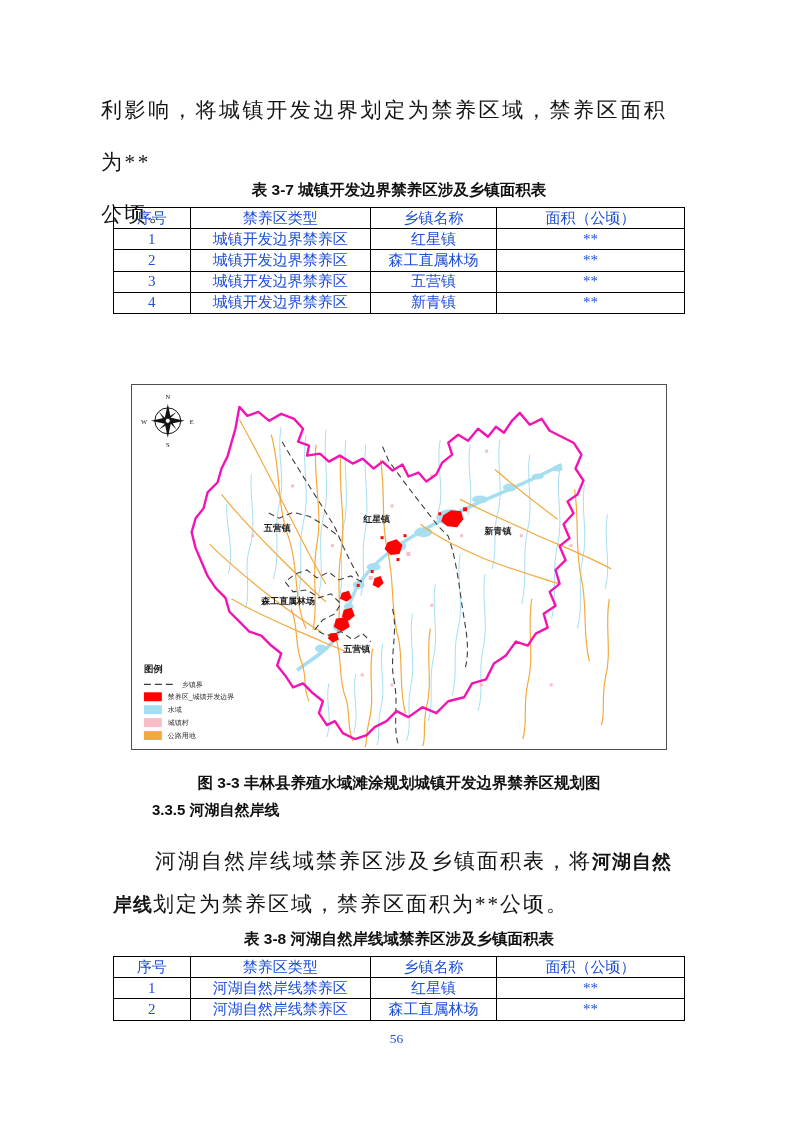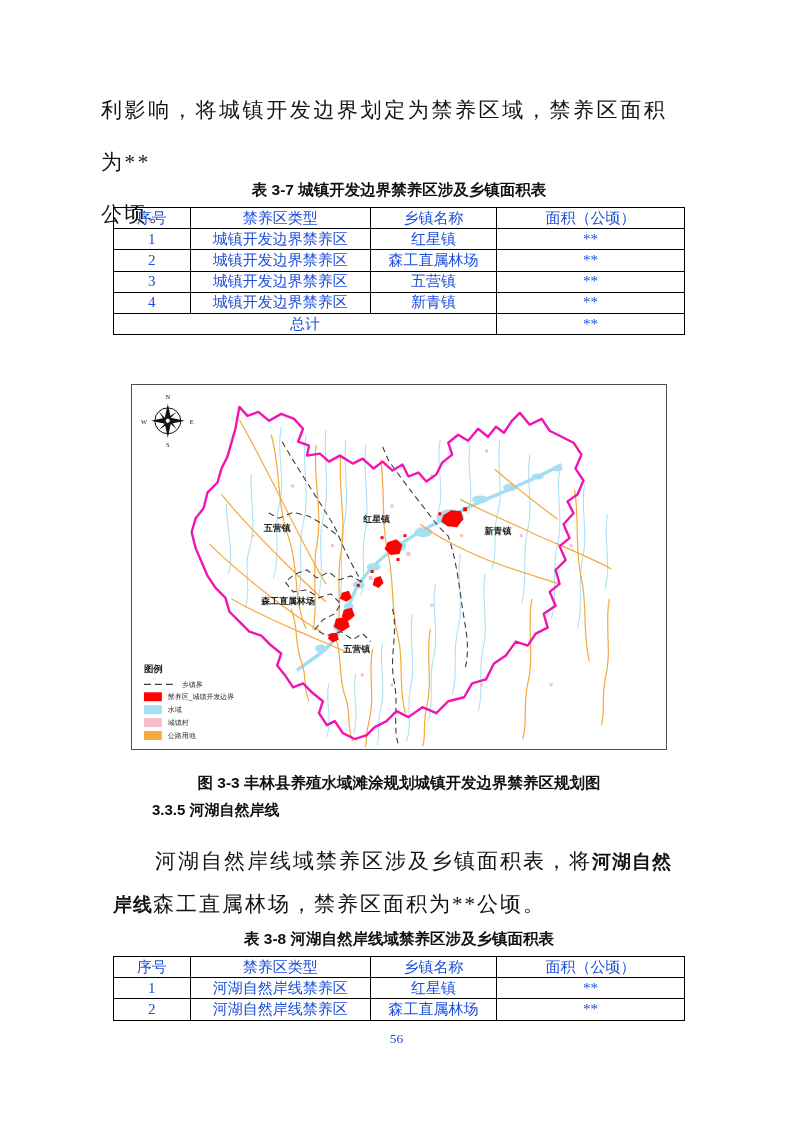--- a/index.html
+++ b/index.html
@@ -79,24 +79,20 @@
     <tr>
       <td>3</td>
       <td>城镇开发边界禁养区</td>
       <td>五营镇</td>
       <td>**</td>
     </tr>
     <tr>
       <td>4</td>
       <td>城镇开发边界禁养区</td>
       <td>新青镇</td>
-      <td>**</td>
-    </tr>
-    <tr>
-      <td colspan="3">总计</td>
       <td>**</td>
     </tr>
   </tbody>
     </table>
 
   <div class="map-box">
     <svg width="533" height="363" viewBox="0 0 536 365">
 
       <g stroke="#A5DEF1" stroke-width="1" fill="none">
         <path d="M150,42 C145,70 155,95 148,120 C142,145 150,170 142,195"></path>
@@ -235,21 +231,21 @@
         <rect x="12" y="348" width="18" height="9" fill="#F3A93C"></rect>
         <text x="36" y="355" class="legend-label">公路用地</text>
       </g>
     </svg>
   </div>
 
   <div class="fig-caption">图 3-3 丰林县养殖水域滩涂规划城镇开发边界禁养区规划图</div>
 
   <div class="sec-head">3.3.5 河湖自然岸线</div>
 
-  <div class="para-sec"><span>河湖自然岸线域禁养区涉及乡镇面积表，将</span><span class="hei">河湖自然岸线</span><span>森工直属林场，禁养区面积为**公顷。</span></div>
+  <div class="para-sec"><span>河湖自然岸线域禁养区涉及乡镇面积表，将</span><span class="hei">河湖自然岸线</span><span>划定为禁养区域，禁养区面积为**公顷。</span></div>
 
   <div class="tbl-caption" style="top:929px;">表 3-8 河湖自然岸线域禁养区涉及乡镇面积表</div>
 
   <table class="doc" style="top:956px;">
     <colgroup>
         <col class="c1">
         <col class="c2">
         <col class="c3">
         <col class="c4">
       </colgroup>

